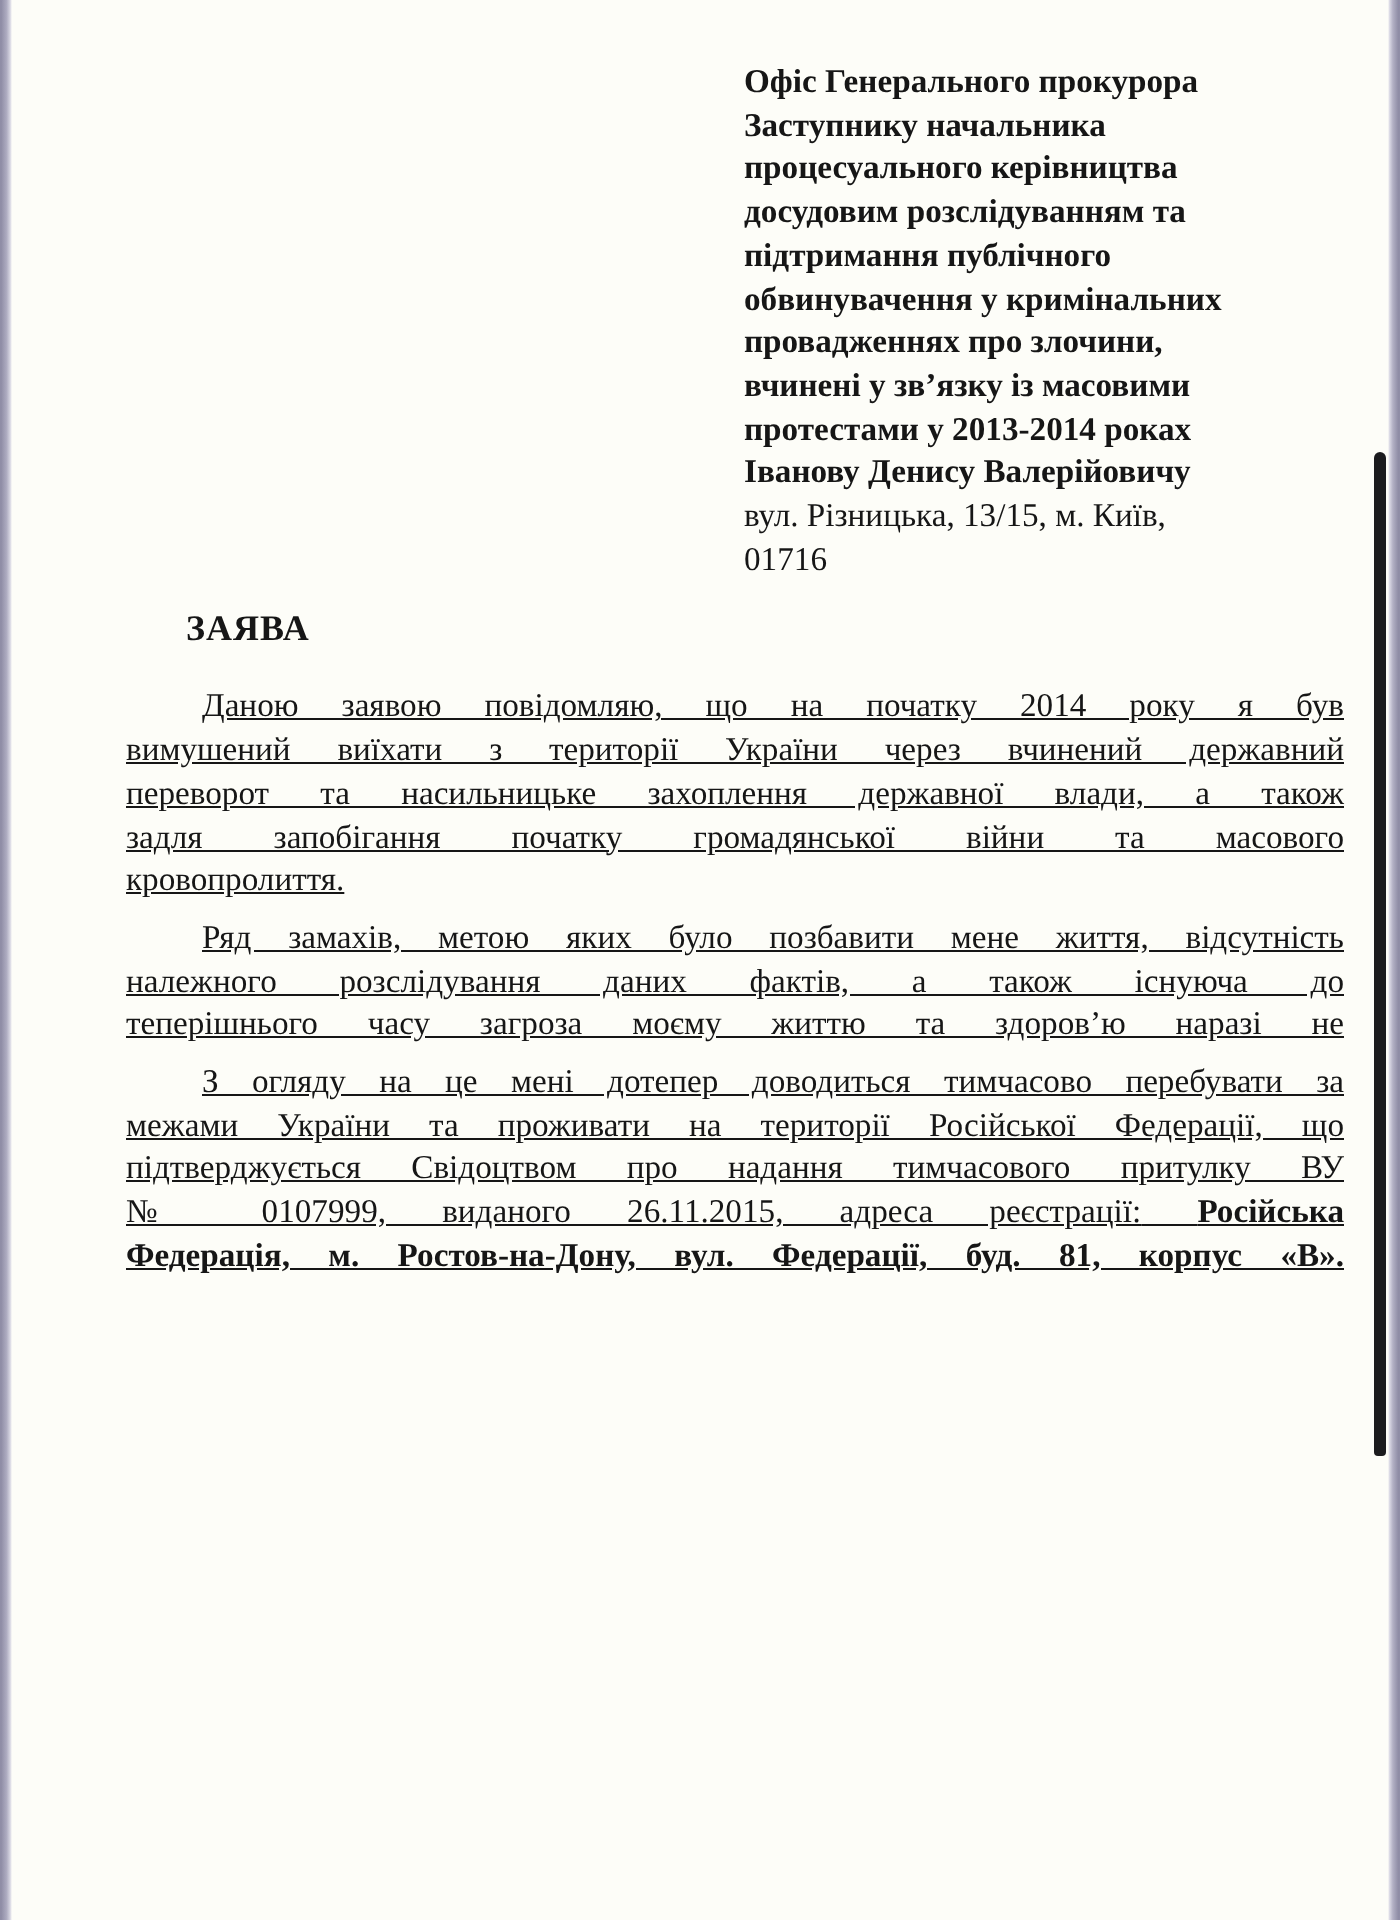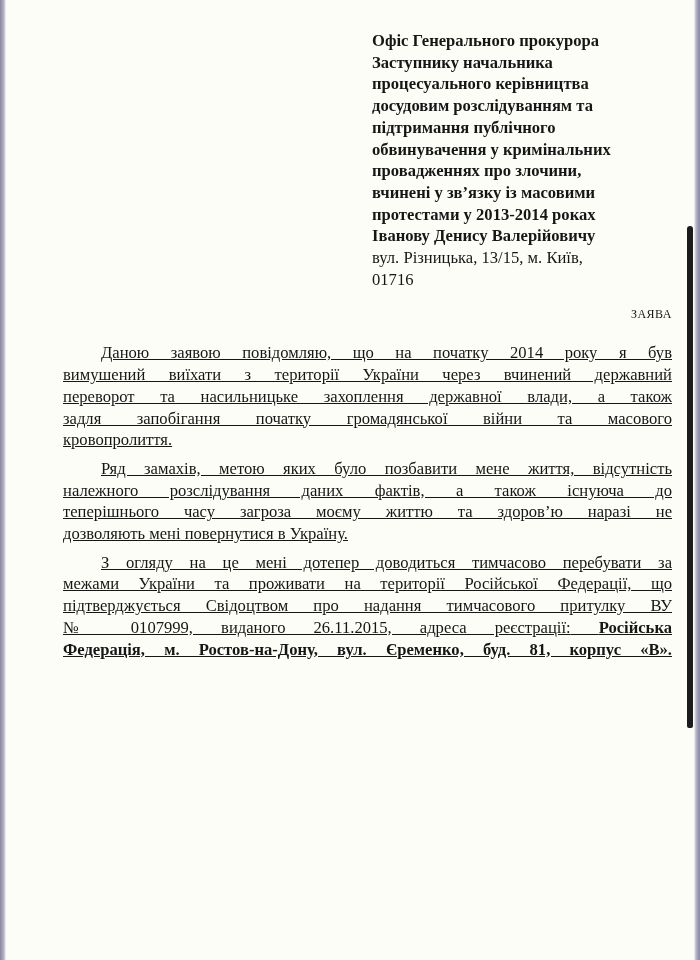--- a/index.html
+++ b/index.html
@@ -54,23 +54,23 @@
   .recipient-office { padding-top: 30px; }
   .recipient-president { margin-top: 30px; }
   .split-line {
     display: flex;
     justify-content: space-between;
     white-space: nowrap;
   }
   .doc-title {
     margin: 14px 0 17px 0;
     padding-left: 30px;
-    text-align: right;
-    font-size: 12px;
-    font-weight: normal;
+    text-align: left;
+    font-size: 18px;
+    font-weight: bold;
     line-height: 21px;
     letter-spacing: 0.5px;
   }
   .para { margin: 0 0 7px 0; }
   .para .bline {
     line-height: 21.7px;
     font-size: 16.6px;
     text-align: justify;
     text-align-last: justify;
     text-decoration: underline;
@@ -114,28 +114,27 @@
       <div class="bline">вимушений виїхати з території України через вчинений державний</div>
       <div class="bline">переворот та насильницьке захоплення державної влади, а також</div>
       <div class="bline">задля запобігання початку громадянської війни та масового</div>
       <div class="bline noj">кровопролиття.</div>
     </div>
 
     <div class="para">
       <div class="bline indent">Ряд замахів, метою яких було позбавити мене життя, відсутність</div>
       <div class="bline">належного розслідування даних фактів, а також існуюча до</div>
       <div class="bline">теперішнього часу загроза моєму життю та здоров’ю наразі не</div>
-      <div class="bline noj">дозволяють мені повернутися в Україну.</div>
     </div>
 
     <div class="para">
       <div class="bline indent">З огляду на це мені дотепер доводиться тимчасово перебувати за</div>
       <div class="bline">межами України та проживати на території Російської Федерації, що</div>
       <div class="bline">підтверджується Свідоцтвом про надання тимчасового притулку ВУ</div>
       <div class="bline">
         <span>№ 0107999, виданого 26.11.2015, адреса реєстрації:</span>
         <span class="b">Російська</span>
       </div>
-      <div class="bline b">Федерація, м. Ростов-на-Дону, вул. Єременко, буд. 81, корпус «В».</div>
+      <div class="bline b">Федерація, м. Ростов-на-Дону, вул. Федерації, буд. 81, корпус «В».</div>
     </div>
 
   </div>
 </div>
 
 </body></html>

